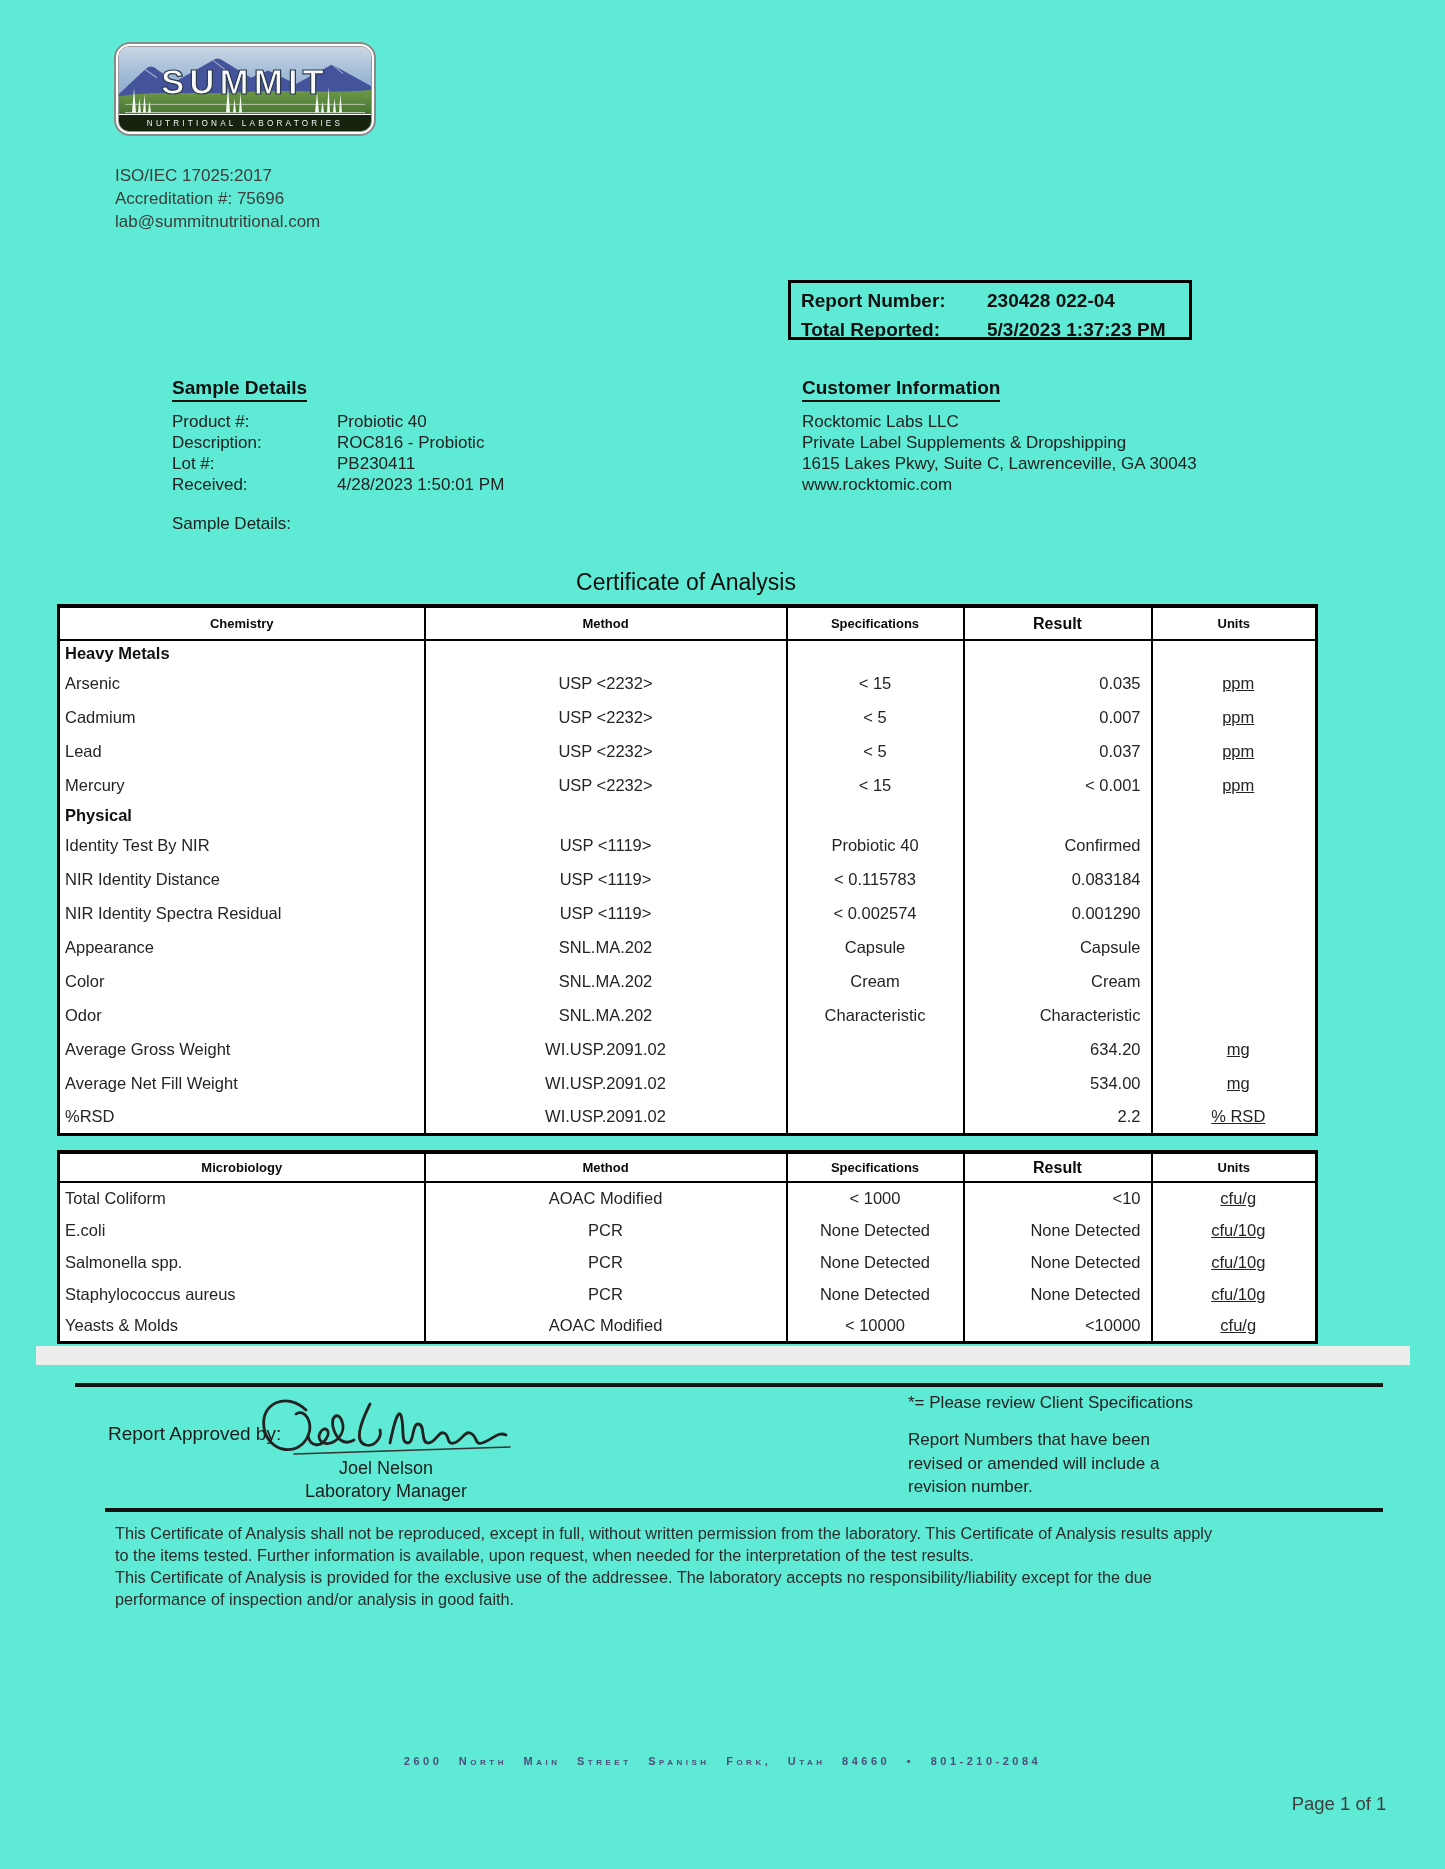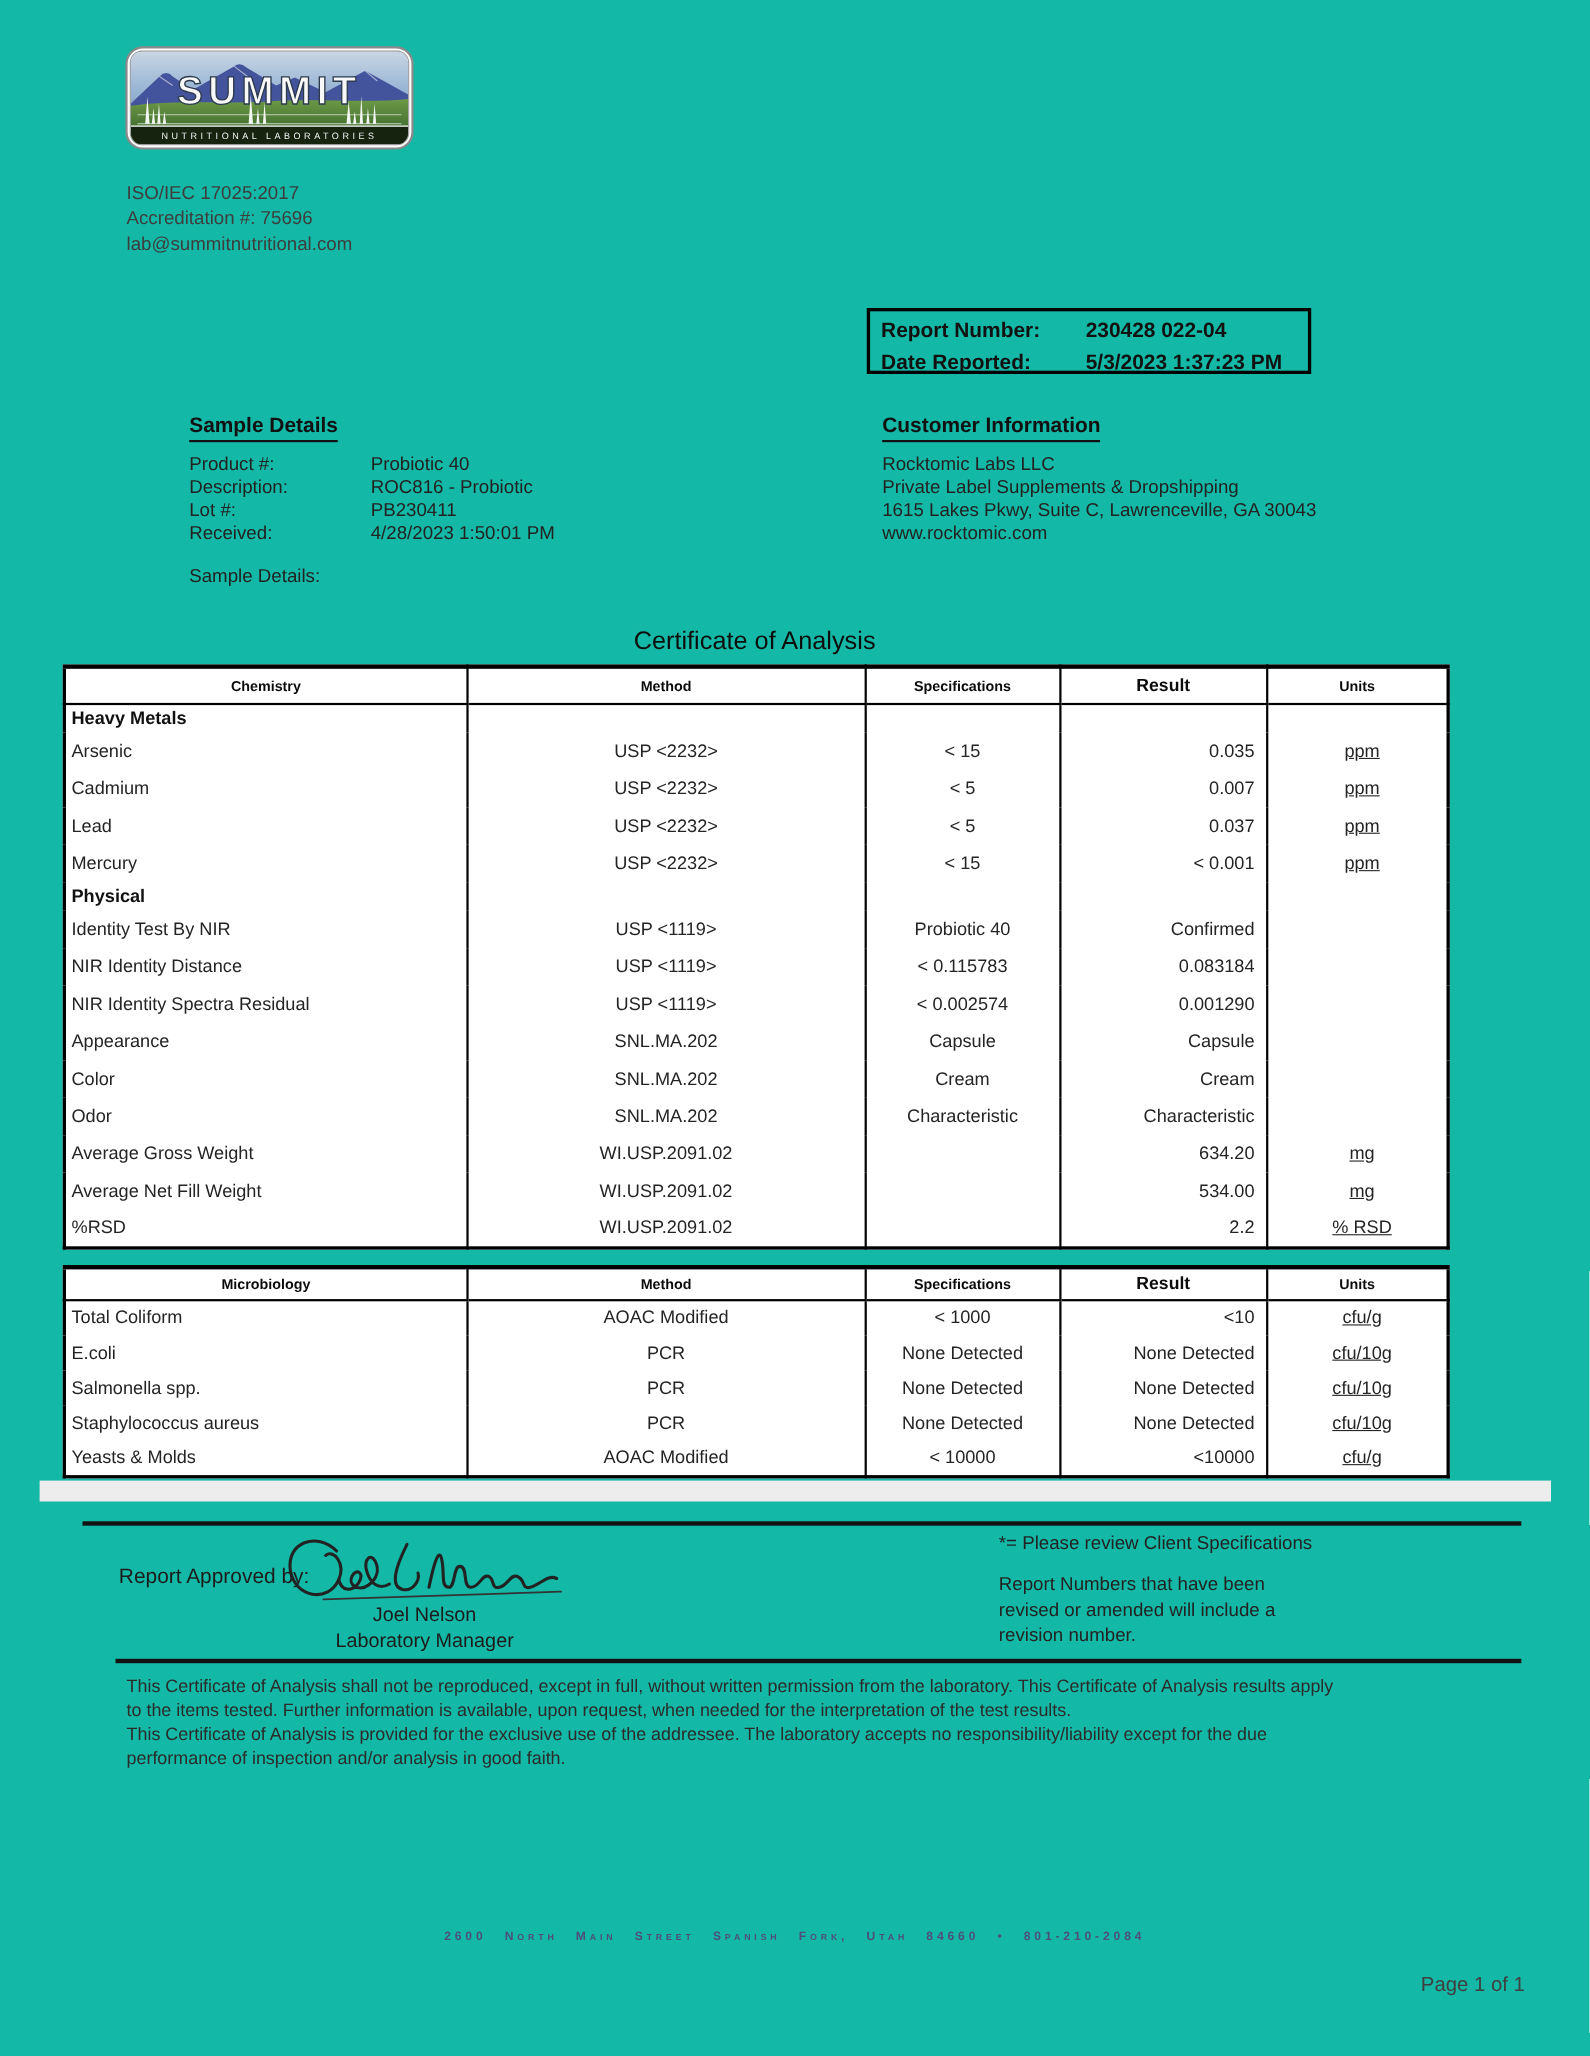--- a/index.html
+++ b/index.html
@@ -1,16 +1,16 @@
 <!DOCTYPE html>
 <html><head>
 <meta charset="utf-8">
 <style>
   html,body{margin:0;padding:0;background:#fff;}
-  .page{position:relative;width:1445px;height:1869px;background:#14b8a6;overflow:hidden;
+  .page{position:relative;width:1445px;height:1869px;background:#5eead4;overflow:hidden;
         font-family:"Liberation Sans",sans-serif;color:#1f1f1f;}
   .abs{position:absolute;}
 
   
   .logo{left:114px;top:42px;width:262px;height:94px;border:2px solid #8a8a8a;border-radius:16px;
         background:#fff;padding:2px;box-sizing:border-box;}
   .logo-inner{width:100%;height:100%;border-radius:11px;overflow:hidden;border:1px solid #9a9a9a;box-sizing:border-box;}
   .logo-inner svg{display:block;width:100%;height:100%;}
 
   .accred{left:115px;top:164px;font-size:17px;line-height:23px;color:#3d3d3d;}
@@ -115,21 +115,21 @@
     <div>Accreditation #: 75696</div>
     <div>lab@summitnutritional.com</div>
   </div>
 
   <div class="abs report-box">
     <div class="rb-row">
       <span class="rb-label">Report Number:</span>
       <span class="rb-value">230428 022-04</span>
     </div>
     <div class="rb-row">
-      <span class="rb-label">Date Reported:</span>
+      <span class="rb-label">Total Reported:</span>
       <span class="rb-value">5/3/2023 1:37:23 PM</span>
     </div>
   </div>
 
   <div class="abs sample-block">
     <span class="sec-heading">Sample Details</span>
     <div class="fields">
       <div class="field-row">
         <span class="field-label">Product #:</span>
         <span class="field-value">Probiotic 40</span>

